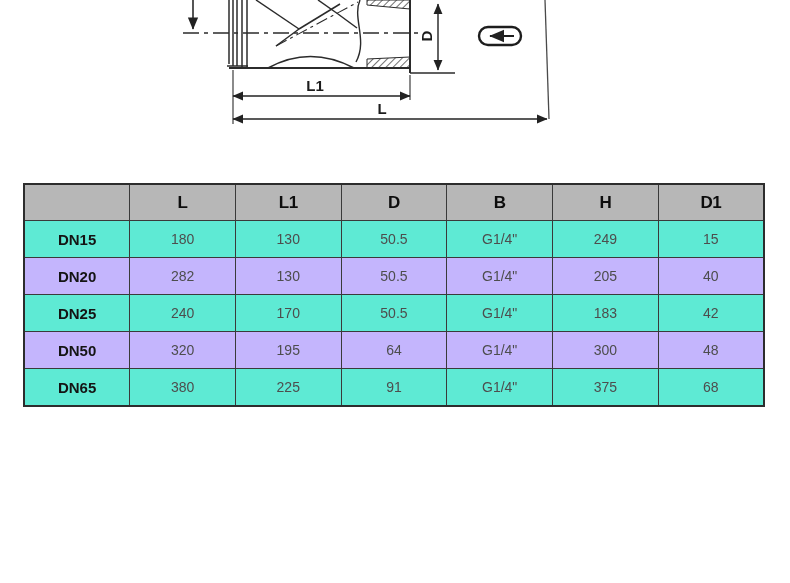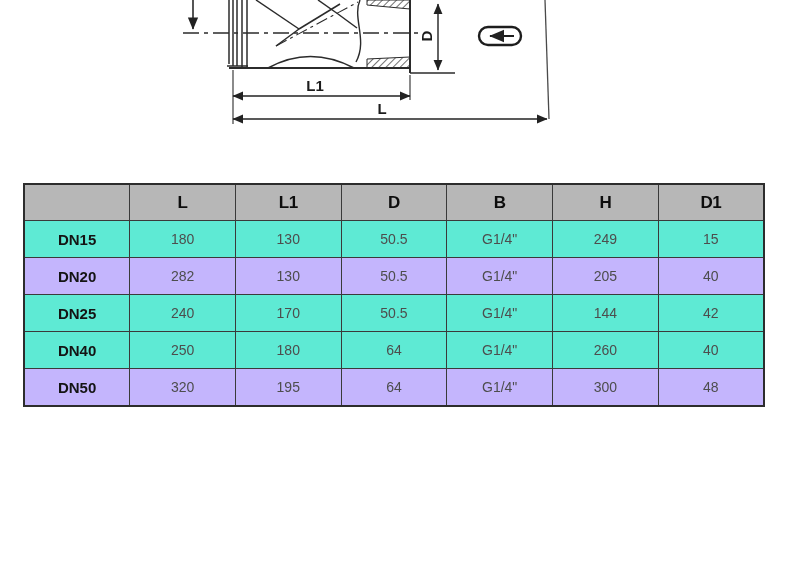--- a/index.html
+++ b/index.html
@@ -132,36 +132,36 @@
         <td>G1/4"</td>
         <td>205</td>
         <td>40</td>
       </tr>
       <tr>
         <td class="dn">DN25</td>
         <td>240</td>
         <td>170</td>
         <td>50.5</td>
         <td>G1/4"</td>
-        <td>144</td>
+        <td>183</td>
         <td>42</td>
-      </tr>
-      <tr>
-        <td class="dn">DN40</td>
-        <td>250</td>
-        <td>180</td>
-        <td>64</td>
-        <td>G1/4"</td>
-        <td>260</td>
-        <td>40</td>
       </tr>
       <tr class="alt">
         <td class="dn">DN50</td>
         <td>320</td>
         <td>195</td>
         <td>64</td>
         <td>G1/4"</td>
         <td>300</td>
         <td>48</td>
       </tr>
+      <tr>
+        <td class="dn">DN65</td>
+        <td>380</td>
+        <td>225</td>
+        <td>91</td>
+        <td>G1/4"</td>
+        <td>375</td>
+        <td>68</td>
+      </tr>
     </tbody>
   </table>
 </div>
 
 </body></html>

